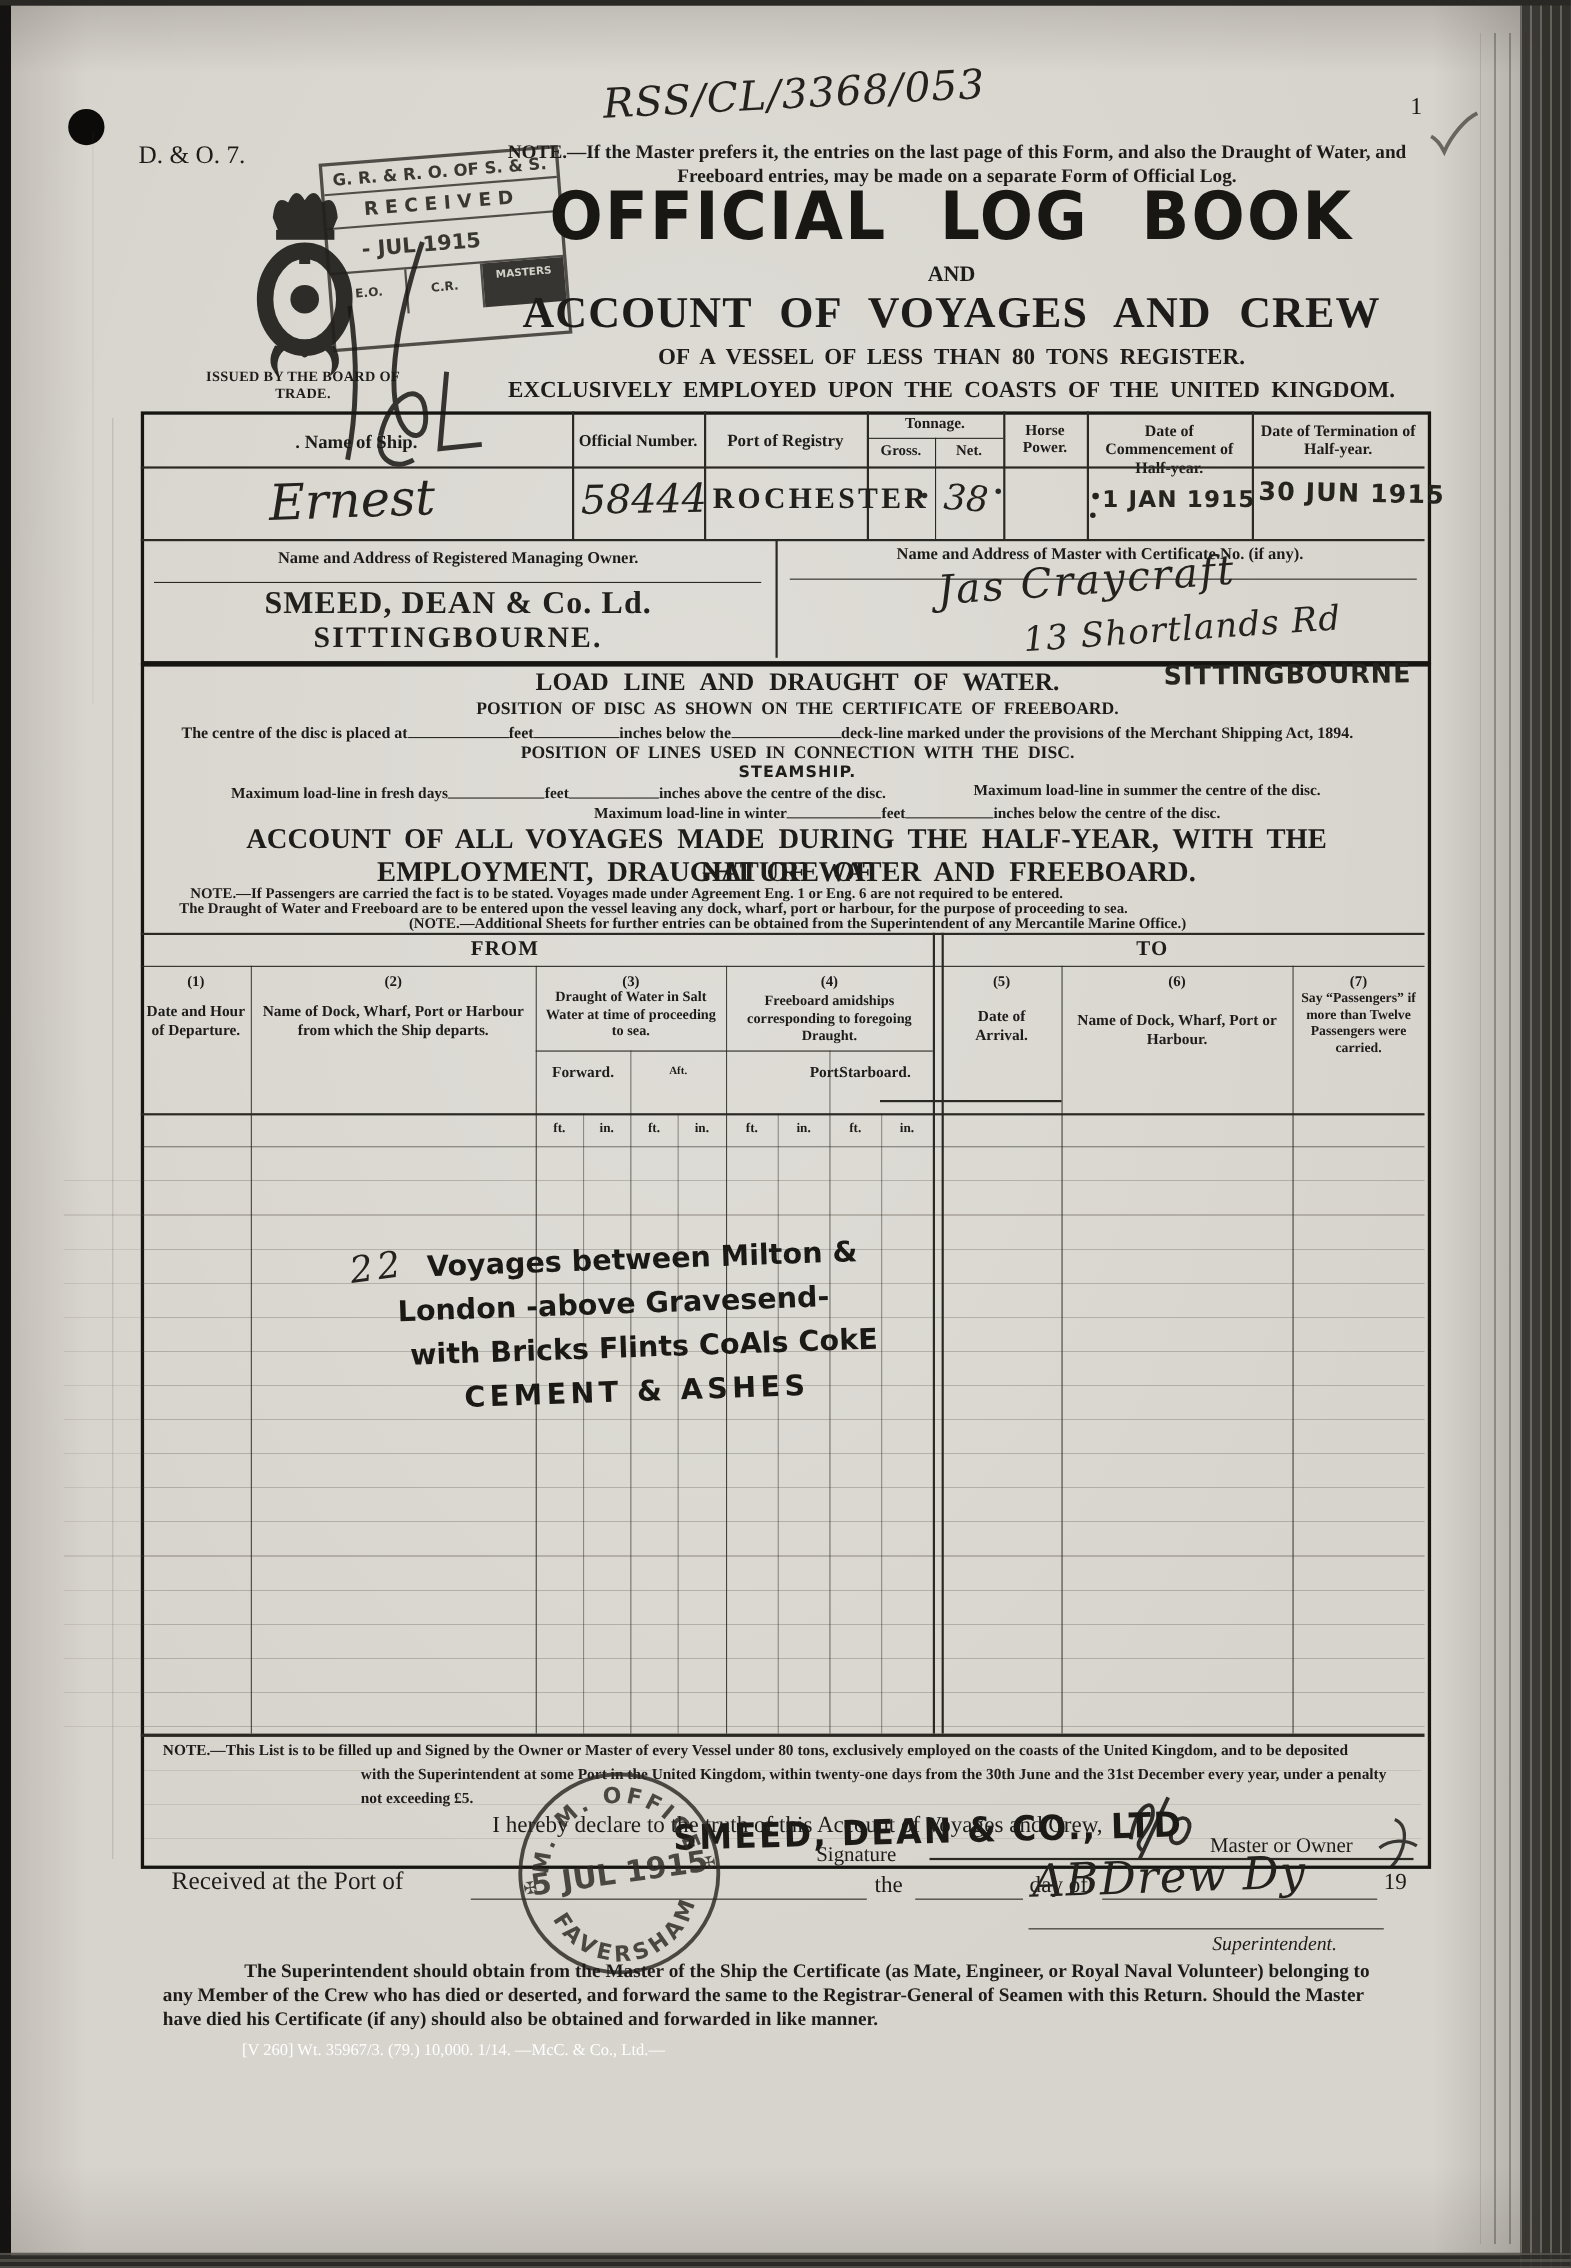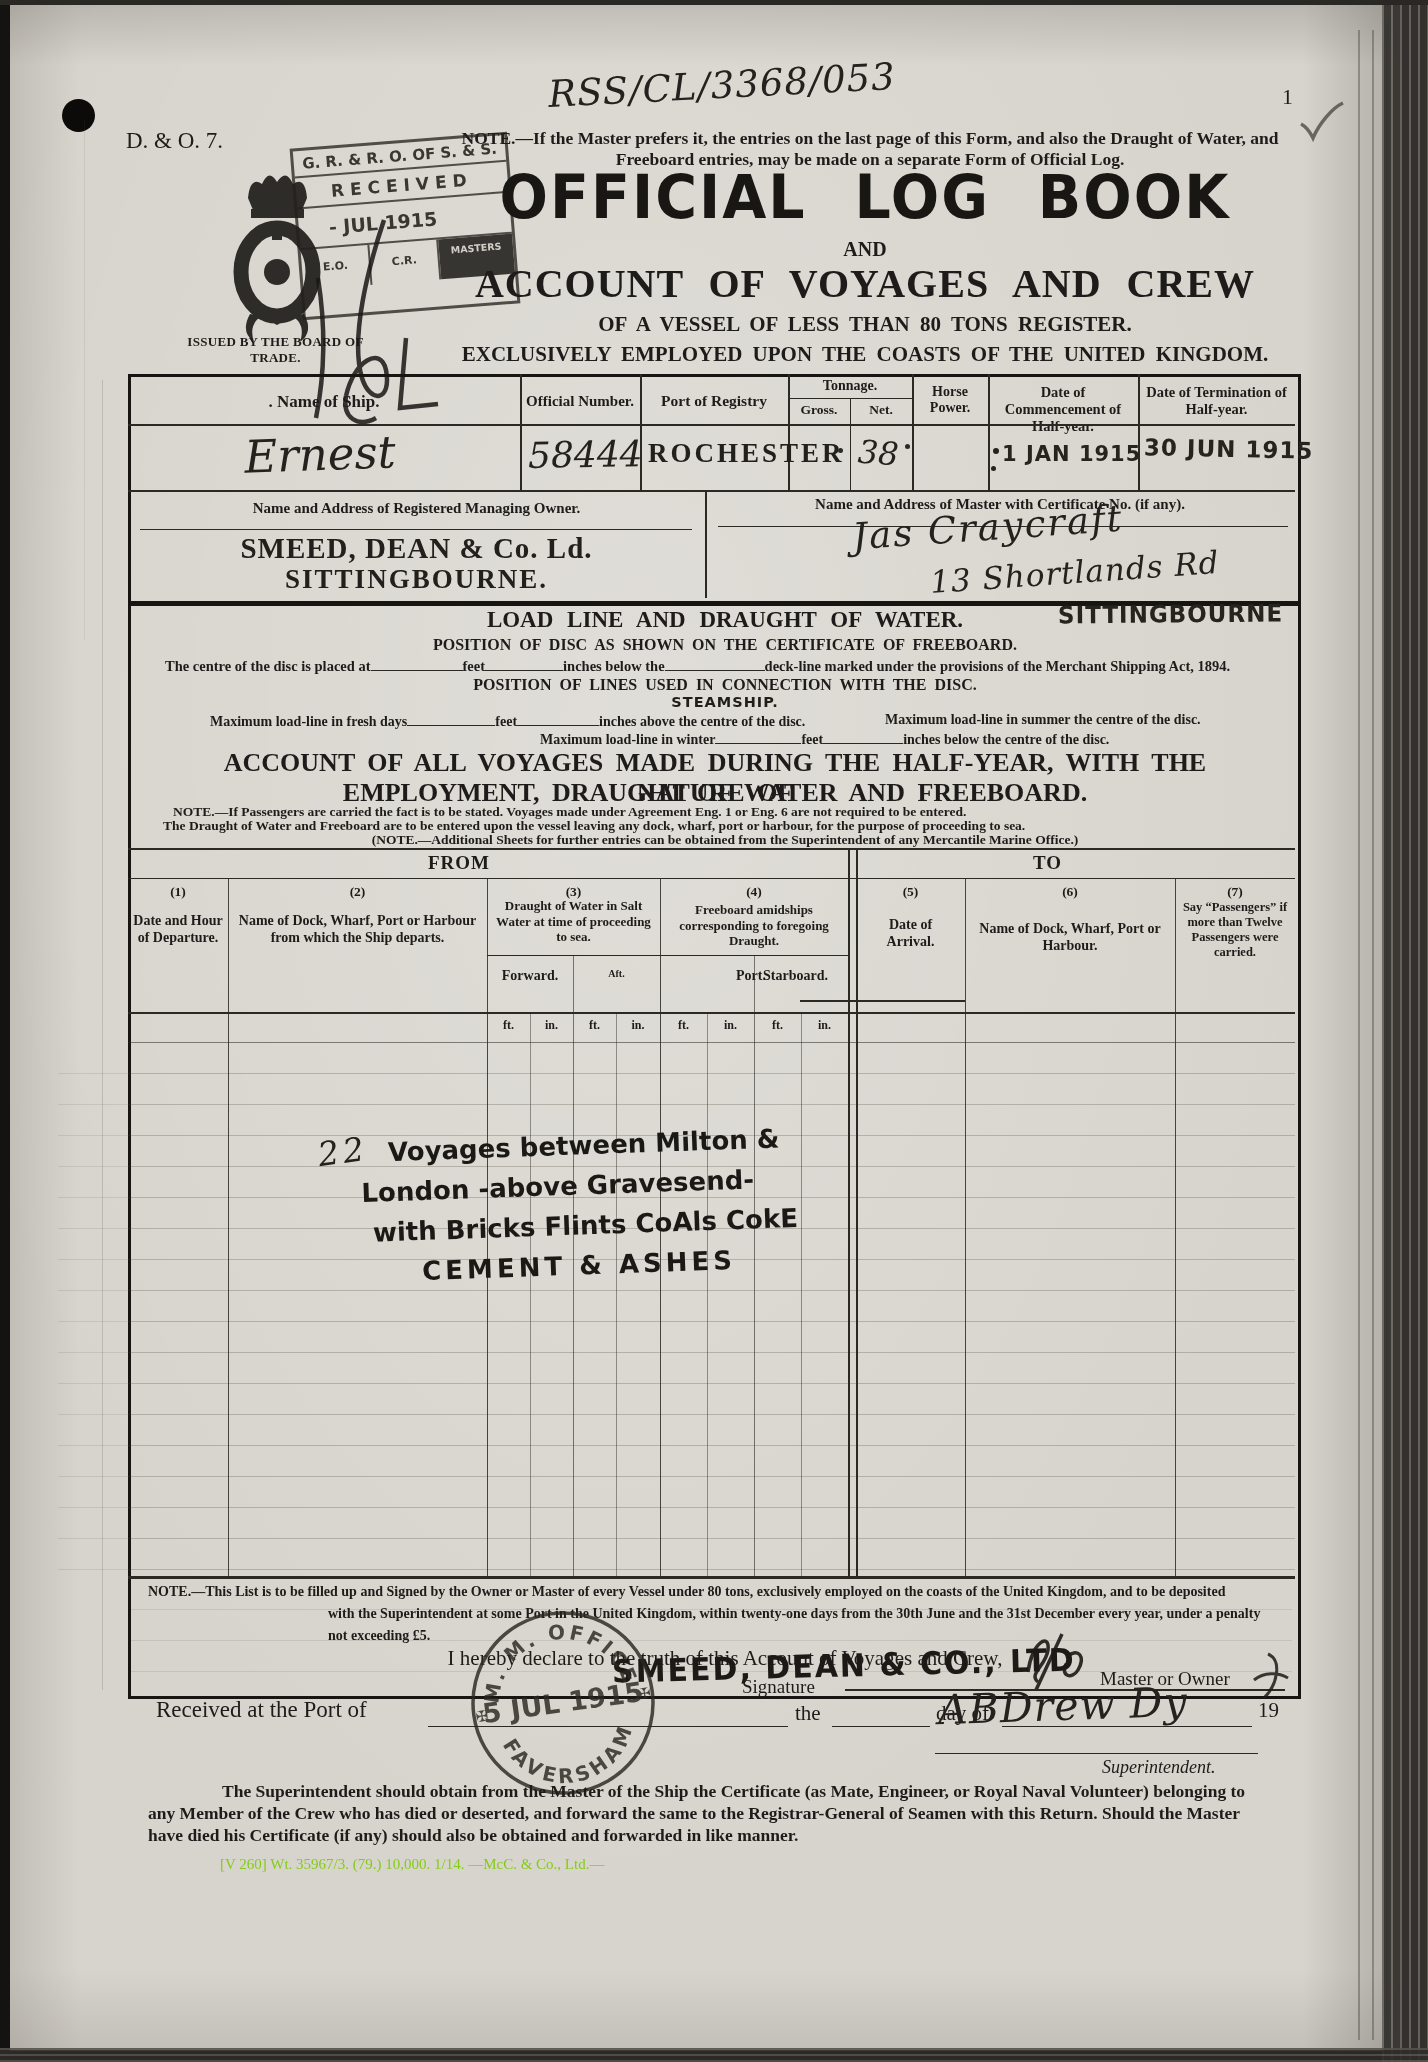--- a/index.html
+++ b/index.html
@@ -275,19 +275,19 @@
     </g>
   </svg>
 
   <div class="abs hand" style="left:938px;top:1682px;font-size:41px;transform:rotate(-2deg);letter-spacing:1px;">ABDrew Dy</div>
   <div class="hl" style="left:935px;top:1753px;width:323px;height:1px;"></div>
   <div class="abs serif" style="left:1102px;top:1757px;font-size:18px;font-style:italic;">Superintendent.</div>
 
   <div class="abs serif bold" style="left:222px;top:1781px;font-size:17.5px;">The Superintendent should obtain from the Master of the Ship the Certificate (as Mate, Engineer, or Royal Naval Volunteer) belonging to</div>
   <div class="abs serif bold" style="left:148px;top:1803px;font-size:17.5px;">any Member of the Crew who has died or deserted, and forward the same to the Registrar-General of Seamen with this Return.  Should the Master</div>
   <div class="abs serif bold" style="left:148px;top:1825px;font-size:17.5px;">have died his Certificate (if any) should also be obtained and forwarded in like manner.</div>
-  <div class="abs serif" style="left:220px;top:1856px;font-size:15px;color:#84cc16;">[V 260]   Wt. 35967/3.   (79.)   10,000.   1/14.   —McC. &amp; Co., Ltd.—</div>
+  <div class="abs serif" style="left:220px;top:1856px;font-size:15px;color:#ffffff;">[V 260]   Wt. 35967/3.   (79.)   10,000.   1/14.   —McC. &amp; Co., Ltd.—</div>
 
   <div class="edge-streaks"></div>
   <div class="edge-right"></div>
   <div class="edge-bottom"></div>
   <div class="abs" style="left:0;top:0;width:1428px;height:5px;background:#2a2825;"></div>
 </div>
 
 </body></html>

